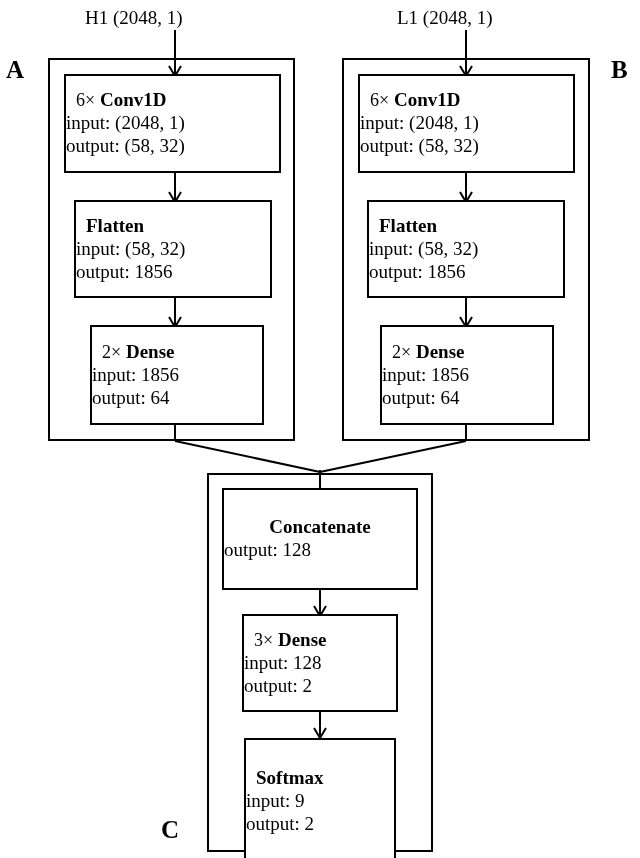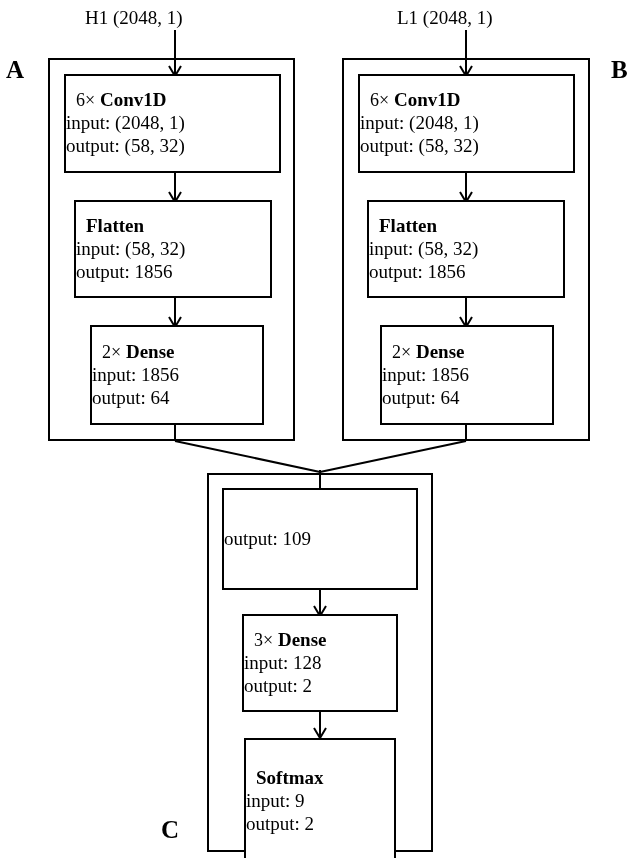--- a/index.html
+++ b/index.html
@@ -178,21 +178,22 @@
   <div class="node" style="left:380px; top:325px; width:174px; height:100px;">
     <div class="node-title"><span class="mult">2×</span> <span class="name">Dense</span></div>
     <div class="node-row">input: 1856</div>
     <div class="node-row">output: 64</div>
   </div>
 
   <div class="group-panel" style="left:207px; top:473px; width:226px; height:379px;"></div>
   <div class="panel-letter" style="left:161px; top:817px;">C</div>
 
   <div class="node" style="left:222px; top:488px; width:196px; height:102px;">
-    <div class="node-row">output: 109</div>
+    <div class="node-title centered"><span class="name">Concatenate</span></div>
+    <div class="node-row">output: 128</div>
   </div>
 
   <div class="node" style="left:242px; top:614px; width:156px; height:98px;">
     <div class="node-title"><span class="mult">3×</span> <span class="name">Dense</span></div>
     <div class="node-row">input: 128</div>
     <div class="node-row">output: 2</div>
   </div>
 
   <div class="node" style="left:244px; top:738px; width:152px; height:127px;align-items:center;">
     <div class="node-title"><span class="name">Softmax</span></div>

